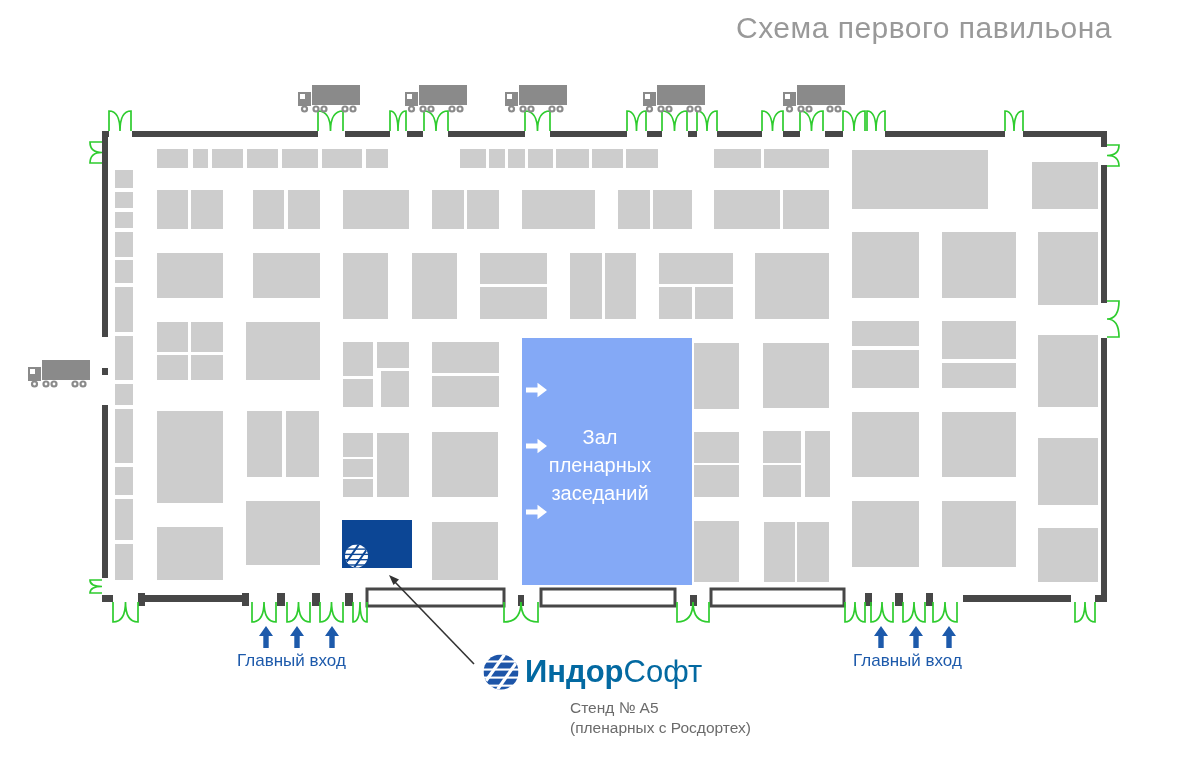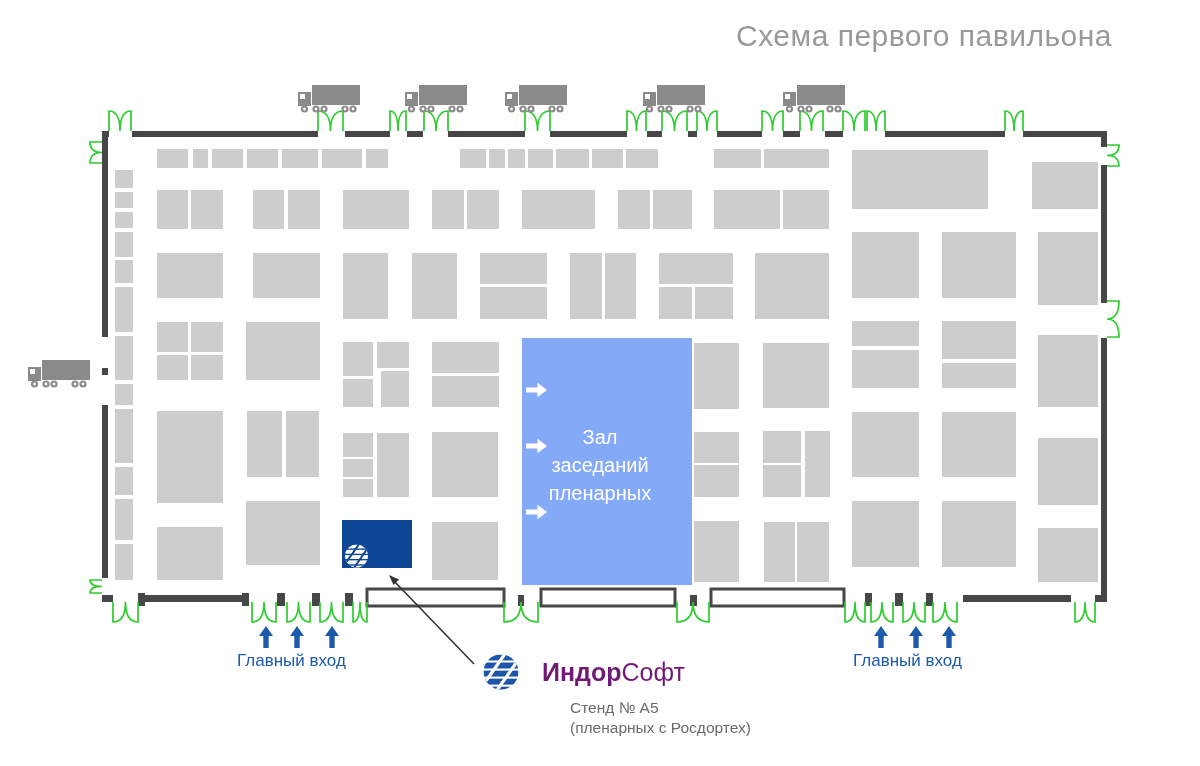--- a/index.html
+++ b/index.html
@@ -1,27 +1,27 @@
 <!DOCTYPE html>
 <html><head>
 <meta charset="utf-8">
 <style>
   html,body{margin:0;padding:0;background:#fff;}
   .stage{position:relative;width:1200px;height:766px;background:#fff;overflow:hidden;
          font-family:"Liberation Sans","DejaVu Sans",sans-serif;}
   #fp{position:absolute;left:0;top:0;}
   .abs{position:absolute;}
-  .title{left:736px;top:19px;font-size:30px;color:#999;letter-spacing:.5px;white-space:nowrap;}
+  .title{left:736px;top:11px;font-size:30px;color:#999;letter-spacing:.5px;white-space:nowrap;}
   .hall-label{left:522px;top:423px;width:156px;text-align:center;color:#fff;
               font-size:20px;line-height:28px;}
   .entrance{width:130px;text-align:left;color:#1d5aab;font-size:17px;white-space:nowrap;}
   .entrance.left{left:237px;top:651px;}
   .entrance.right{left:853px;top:651px;}
   .logo{left:482px;top:653px;display:flex;align-items:center;}
-  .logo .txt{font-size:25px;color:#701a75;margin-left:22px;white-space:nowrap;}
+  .logo .txt{font-size:31px;color:#0369a1;margin-left:5px;white-space:nowrap;}
   .logo .b{font-weight:bold;}
   .stand{left:522px;top:698px;font-size:15.5px;color:#6b6b6b;line-height:20px;margin-left:48px;}
 </style>
 </head>
 <body>
 
 <div class="stage">
 
   <svg id="fp" width="1200" height="766">
       <g>
@@ -317,22 +317,22 @@
         <rect x="345" y="565.66" width="23" height="3.91" fill="#ffffff"></rect>
         <line x1="346.725" y1="561.75" x2="358.8" y2="544.5" stroke="#0c4695" stroke-width="2.07"></line>
         <line x1="354.2" y1="567.5" x2="366.275" y2="550.25" stroke="#0c4695" stroke-width="2.07"></line>
       </g>
     </svg>
 
   <div class="abs title">Схема первого павильона</div>
 
   <div class="abs hall-label">
     <div>Зал</div>
+    <div>пленарных</div>
     <div>заседаний</div>
-    <div>пленарных</div>
   </div>
 
   <div class="abs entrance left">Главный вход</div>
   <div class="abs entrance right">Главный вход</div>
 
   <div class="abs logo">
     <svg id="logo-icon" width="38" height="38">
         <clipPath id="glyph-logo">
           <circle cx="19" cy="19" r="17.5"></circle>
         </clipPath>

